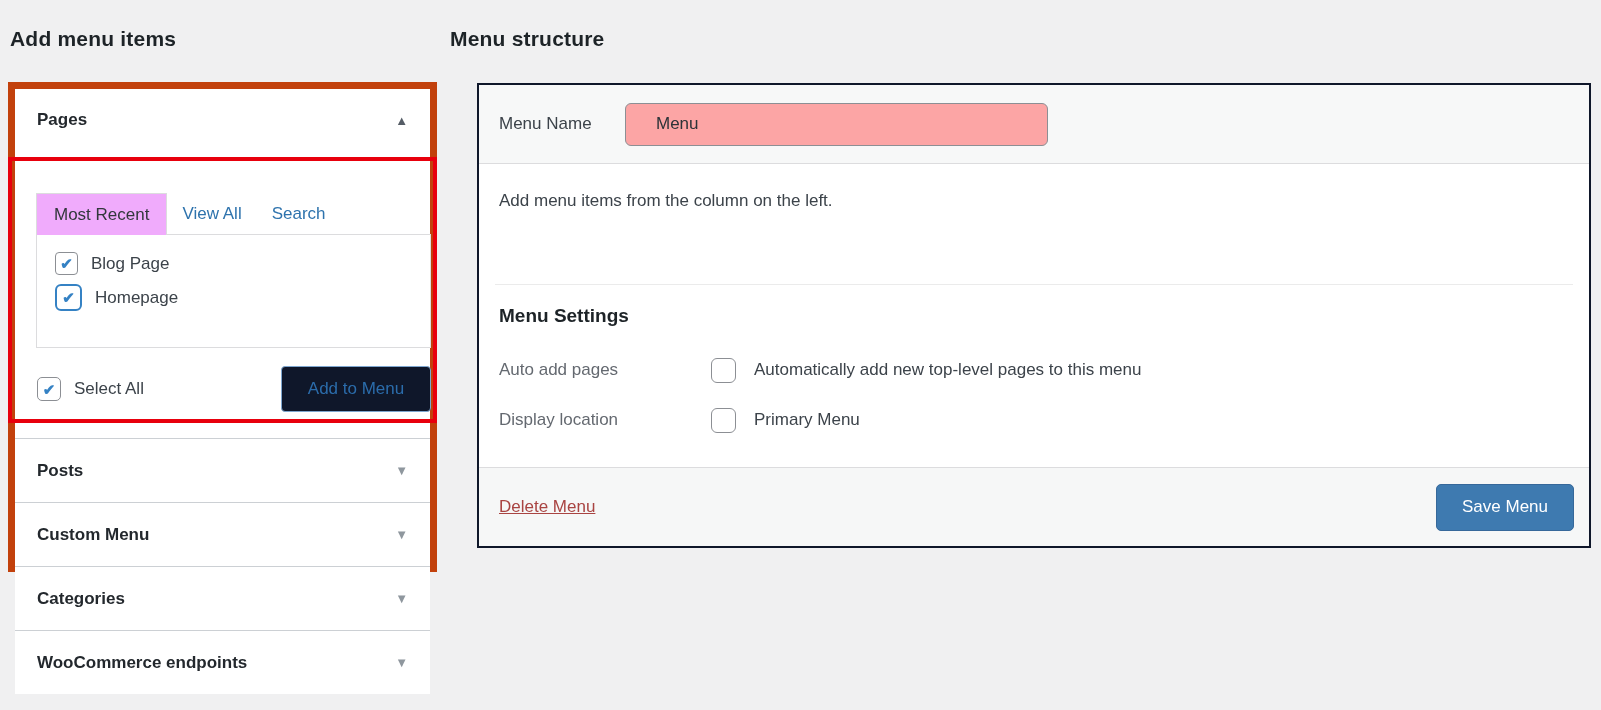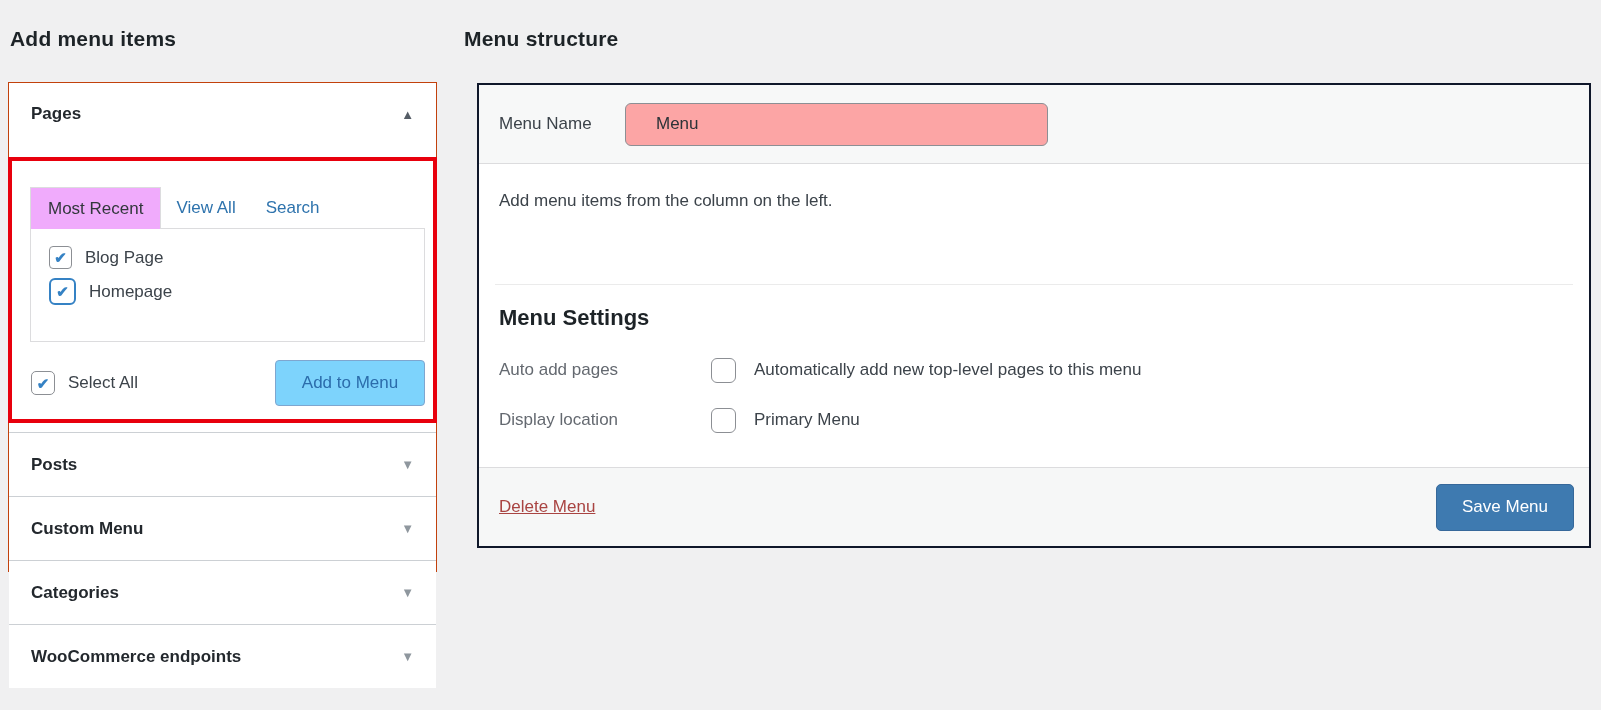--- a/index.html
+++ b/index.html
@@ -6,26 +6,26 @@
   html,body { width:1601px; height:710px; }
   body {
     position:relative;
     background:#f0f0f1;
     font-family:"Liberation Sans", sans-serif;
     color:#1d2327;
     overflow:hidden;
   }
   .col-heading { position:absolute; font-size:21px; font-weight:bold; color:#1d2327; letter-spacing:.2px; }
   #left-heading  { left:10px;  top:27px; }
-  #right-heading { left:464px; top:27px; }
+  #right-heading { left:450px; top:27px; }
 
   
   .accordion {
     position:absolute; left:8px; top:82px; width:429px; height:490px;
-    background:#fff; border:1px solid #c2410c;
+    background:#fff; border:7px solid #c2410c;
   }
   .acc-header {
     height:62px; display:flex; align-items:center; justify-content:space-between;
     padding:0 22px; font-size:17px; font-weight:bold; color:#23282d; cursor:pointer;
     background:#fff;
   }
   .acc-header.collapsed { height:64px; border-top:1px solid #ccd0d4;gap:39px; }
   .arrow-up   { font-size:13px; color:#555d66; }
   .arrow-down { font-size:13px; color:#8f979e; }
 
@@ -50,21 +50,21 @@
     display:flex; align-items:center; justify-content:center; cursor:pointer; flex:0 0 auto;
   }
   .checkbox .check { color:#3582c4; font-size:15px; font-weight:bold; line-height:1; }
   .checkbox.focused { width:27px; height:27px; border:2px solid #3582c4; border-radius:6px; }
   .checkbox.cb24 { width:24px; height:24px; border-radius:5px; }
   .checkbox.cb25 { width:25px; height:25px; border-radius:6px; }
 
   .select-row { position:absolute; left:22px; top:226px; display:flex; align-items:center; gap:13px; font-size:17px; color:#3c434a; }
   .add-btn {
     position:absolute; left:266px; top:215px; width:150px; height:46px;
-    background:#7dd3fc; border:1px solid #7ea6cf; border-radius:4px;
+    background:#0f172a; border:1px solid #7ea6cf; border-radius:4px;
     color:#2b6cab; font-size:17px; font-family:"Liberation Sans", sans-serif; cursor:pointer;
   }
 
   .annotation-box {
     position:absolute; left:8px; top:157px; width:429px; height:266px;
     border:4px solid #e8000d; z-index:20; pointer-events:none;
   }
 
   
   .main-panel {
@@ -76,21 +76,21 @@
     display:flex; align-items:center; padding-left:20px;
   }
   .name-label { font-size:17px; color:#3c434a; width:126px; }
   .name-input {
     width:423px; height:43px; border:1px solid #8c8f94; border-radius:6px;
     padding:0 30px; font-size:17px; color:#2c3338; background:#fca5a5;
     font-family:"Liberation Sans", sans-serif;
   }
   .hint { position:absolute; left:20px; top:106px; font-size:17px; color:#3c434a; }
   .divider { position:absolute; left:16px; right:16px; top:199px; border-top:1px solid #ebebeb; }
-  .settings-heading { position:absolute; left:20px; top:220px; font-size:22px; font-weight:bold; color:#1d2327; }
+  .settings-heading { position:absolute; left:20px; top:220px; font-size:19px; font-weight:bold; color:#1d2327; }
   .setting-row { position:absolute; left:20px; display:flex; align-items:center; height:30px; }
   .setting-row.r1 { top:270px; }
   .setting-row.r2 { top:320px; }
   .setting-label { width:212px; font-size:17px; color:#646970; }
   .setting-option { display:flex; align-items:center; gap:18px; font-size:17px; color:#3c434a; }
 
   .panel-footer {
     position:absolute; left:0; right:0; bottom:0; height:79px;
     background:#f6f7f7; border-top:1px solid #dcdcde;
     display:flex; align-items:center; justify-content:space-between;

